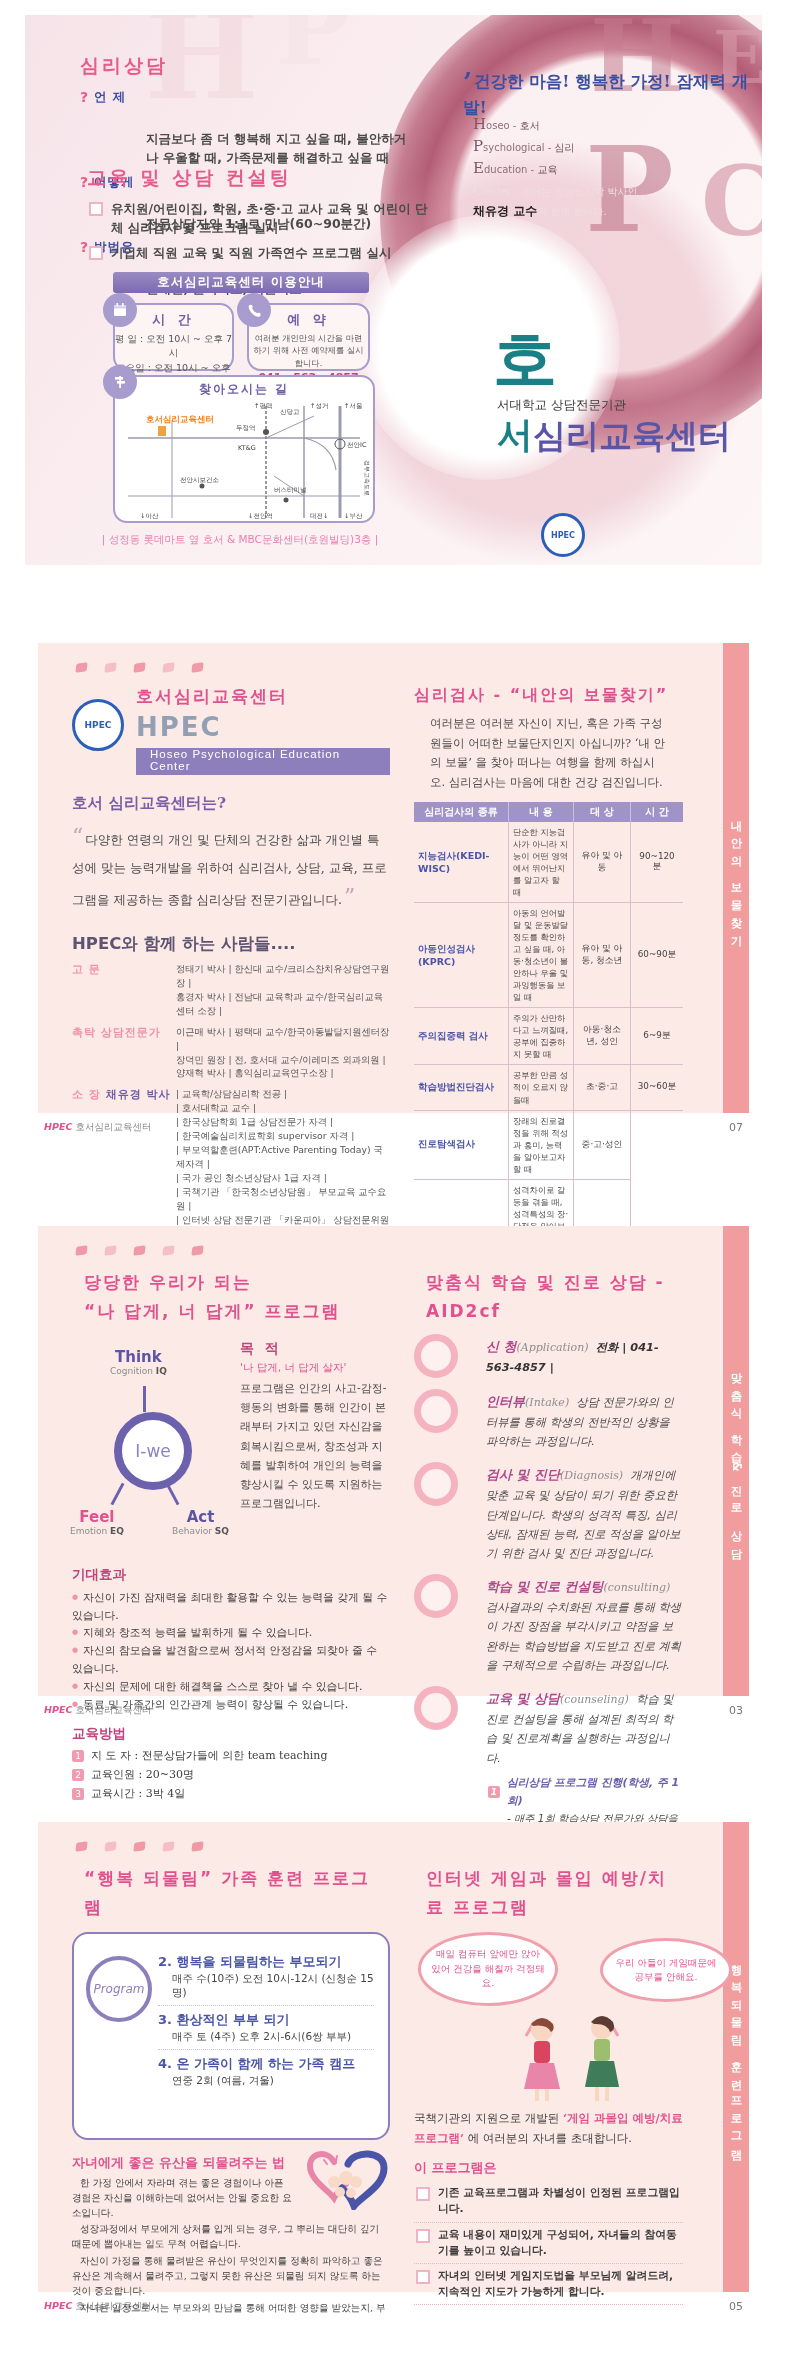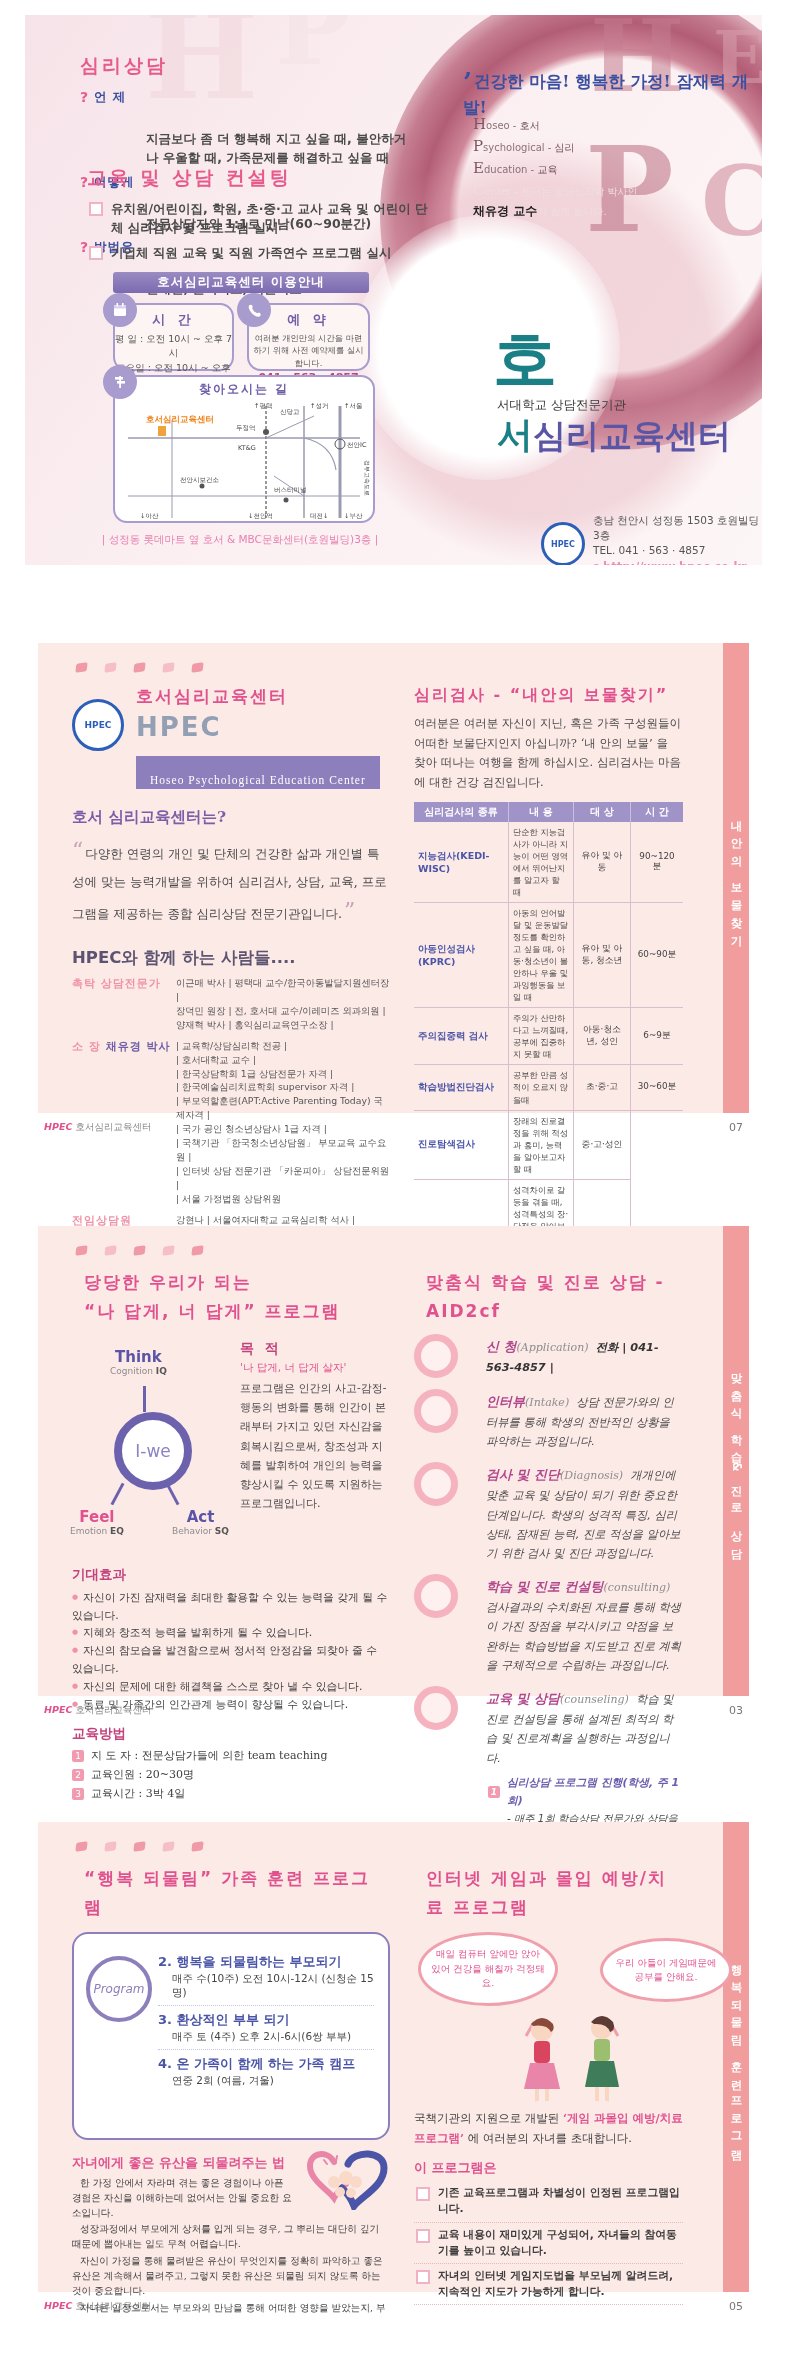--- a/index.html
+++ b/index.html
@@ -90,35 +90,35 @@
   .page-footer .brandline b{color:#e0528e;font-style:italic;}
   .page-footer .brandline span{color:#8a8a8a;}
   .pageno{color:#777;font-size:11px;}
   .cal-pink{color:#e0528e;font-weight:bold;letter-spacing:2px;}
 
   
   .center-head{display:flex;gap:12px;align-items:flex-start;}
   .center-head .emblem{width:46px;height:46px;font-size:9px;margin-top:14px;}
   .hd-cal{font-size:17px;margin:0 0 6px;}
   .hd-hpec{font-size:26px;font-weight:bold;color:#93a0b4;letter-spacing:2px;line-height:1;}
-  .hd-banner{background:#8d7fbc;color:#fff;font-size:11.5px;padding:18px 14px 3px;margin-top:16px;
-    font-family:Liberation Serif, serif;letter-spacing:1px;display:inline-block;}
+  .hd-banner{background:#8d7fbc;color:#fff;font-size:11.5px;padding:0 14px 3px;margin-top:8px;
+    font-family:Liberation Sans, sans-serif;letter-spacing:1px;display:inline-block;}
   .about{margin-top:18px;}
   .about h3{color:#7a5fa8;font-size:15.5px;margin:0 0 4px;font-family:"DejaVu Serif","Liberation Serif",serif;}
   .about p{margin:0;font-size:12.5px;line-height:1.75;color:#4a4a4a;font-family:"DejaVu Serif","Liberation Serif",serif;}
   .about p::before{content:"\201C";color:#c9a0b5;font-size:22px;margin-right:2px;}
   .about p::after{content:"\201D";color:#c9a0b5;font-size:22px;margin-left:2px;}
   .people{margin-top:16px;}
   .people h3{color:#5c5470;font-size:16.5px;margin:0 0 6px;}
   .role{display:flex;margin:7px 0;}
   .role .rlabel{width:104px;flex:none;color:#ef93a8;font-weight:bold;font-size:11px;letter-spacing:1px;line-height:1.4;}
   .role .rlabel b{color:#6f5fa8;}
   .role .rlines{font-size:9.3px;color:#555;line-height:1.5;}
   .psy-head{font-size:16px;margin:0 0 8px;}
-  .psy-intro{font-size:11.5px;line-height:1.7;color:#4a4a4a;margin:0 0 10px;font-family:"DejaVu Serif","Liberation Serif",serif;}
+  .psy-intro{font-size:11.5px;line-height:1.7;color:#4a4a4a;margin:0 16px 10px;font-family:"DejaVu Serif","Liberation Serif",serif;}
   table.tests{width:100%;border-collapse:collapse;}
   table.tests th{background:#a093c8;color:#fff;font-size:10px;padding:3px 2px;border-left:1px solid #c8bfe2;}
   table.tests th:first-child{border-left:none;}
   table.tests td{border-bottom:1px solid #d9bfce;border-left:1px solid #d9bfce;padding:4px 4px;vertical-align:middle;}
   table.tests td:first-child{border-left:none;}
   td.tname{color:#4a55a7;font-weight:bold;font-size:9.5px;width:86px;}
   td.tcontent{font-size:8.3px;color:#4a4a4a;line-height:1.45;}
   td.tmeta{font-size:8.8px;color:#444;text-align:center;width:48px;}
   td.ttime{width:44px;}
   .grp{display:flex;gap:4px;align-items:center;}
@@ -329,25 +329,20 @@
 
     <div class="brand">
       <span class="ho">호</span><span class="brand-right">
         <span class="org" style="display:block;">서대학교 상담전문기관</span>
         <span class="seo">서</span><span class="rest">심리교육센터</span>
       </span>
     </div>
 
     <div class="addr">
       <span class="emblem">HPEC</span>
-      <span class="lines">
-        <span style="display:block;">충남 천안시 성정동 1503 호원빌딩 3층</span>
-        <span style="display:block;">TEL. 041 · 563 · 4857</span>
-        <span class="url" style="display:block;">http://www.hpec.co.kr</span>
-      </span>
     </div>
   </section>
 
   <section class="page p2">
     <div class="card">
       <div class="petals"><i></i><i></i><i></i><i></i><i></i></div>
       <div class="side-tab">
           <span>내안의 보물찾기</span>
         </div>
       <div class="cols">
@@ -359,20 +354,27 @@
               <div class="hd-hpec">HPEC</div>
               <div class="hd-banner">Hoseo  Psychological  Education  Center</div>
             </div>
           </div>
           <div class="about">
             <h3>호서 심리교육센터는?</h3>
             <p>다양한 연령의 개인 및 단체의 건강한 삶과 개인별 특성에 맞는 능력개발을 위하여 심리검사, 상담, 교육, 프로그램을 제공하는 종합 심리상담 전문기관입니다.</p>
           </div>
           <div class="people">
             <h3>HPEC와 함께 하는 사람들....</h3>
+            <div class="role">
+              <div class="rlabel"><span>고 문</span></div>
+              <div class="rlines">
+                  <div>정태기 박사 | 한신대 교수/크리스찬치유상담연구원장 |</div>
+                  <div>홍경자 박사 | 전남대 교육학과 교수/한국심리교육센터 소장 |</div>
+                </div>
+            </div>
             <div class="role">
               <div class="rlabel"><span>촉탁 상담전문가</span></div>
               <div class="rlines">
                   <div>이근매 박사 | 평택대 교수/한국아동발달지원센터장 |</div>
                   <div>장덕민 원장 | 전, 호서대 교수/이레미즈 외과의원 |</div>
                   <div>양재혁 박사 | 홍익심리교육연구소장 |</div>
                 </div>
             </div>
             <div class="role">
               <div class="rlabel"><span>소 장</span> <b>채유경 박사</b></div>

